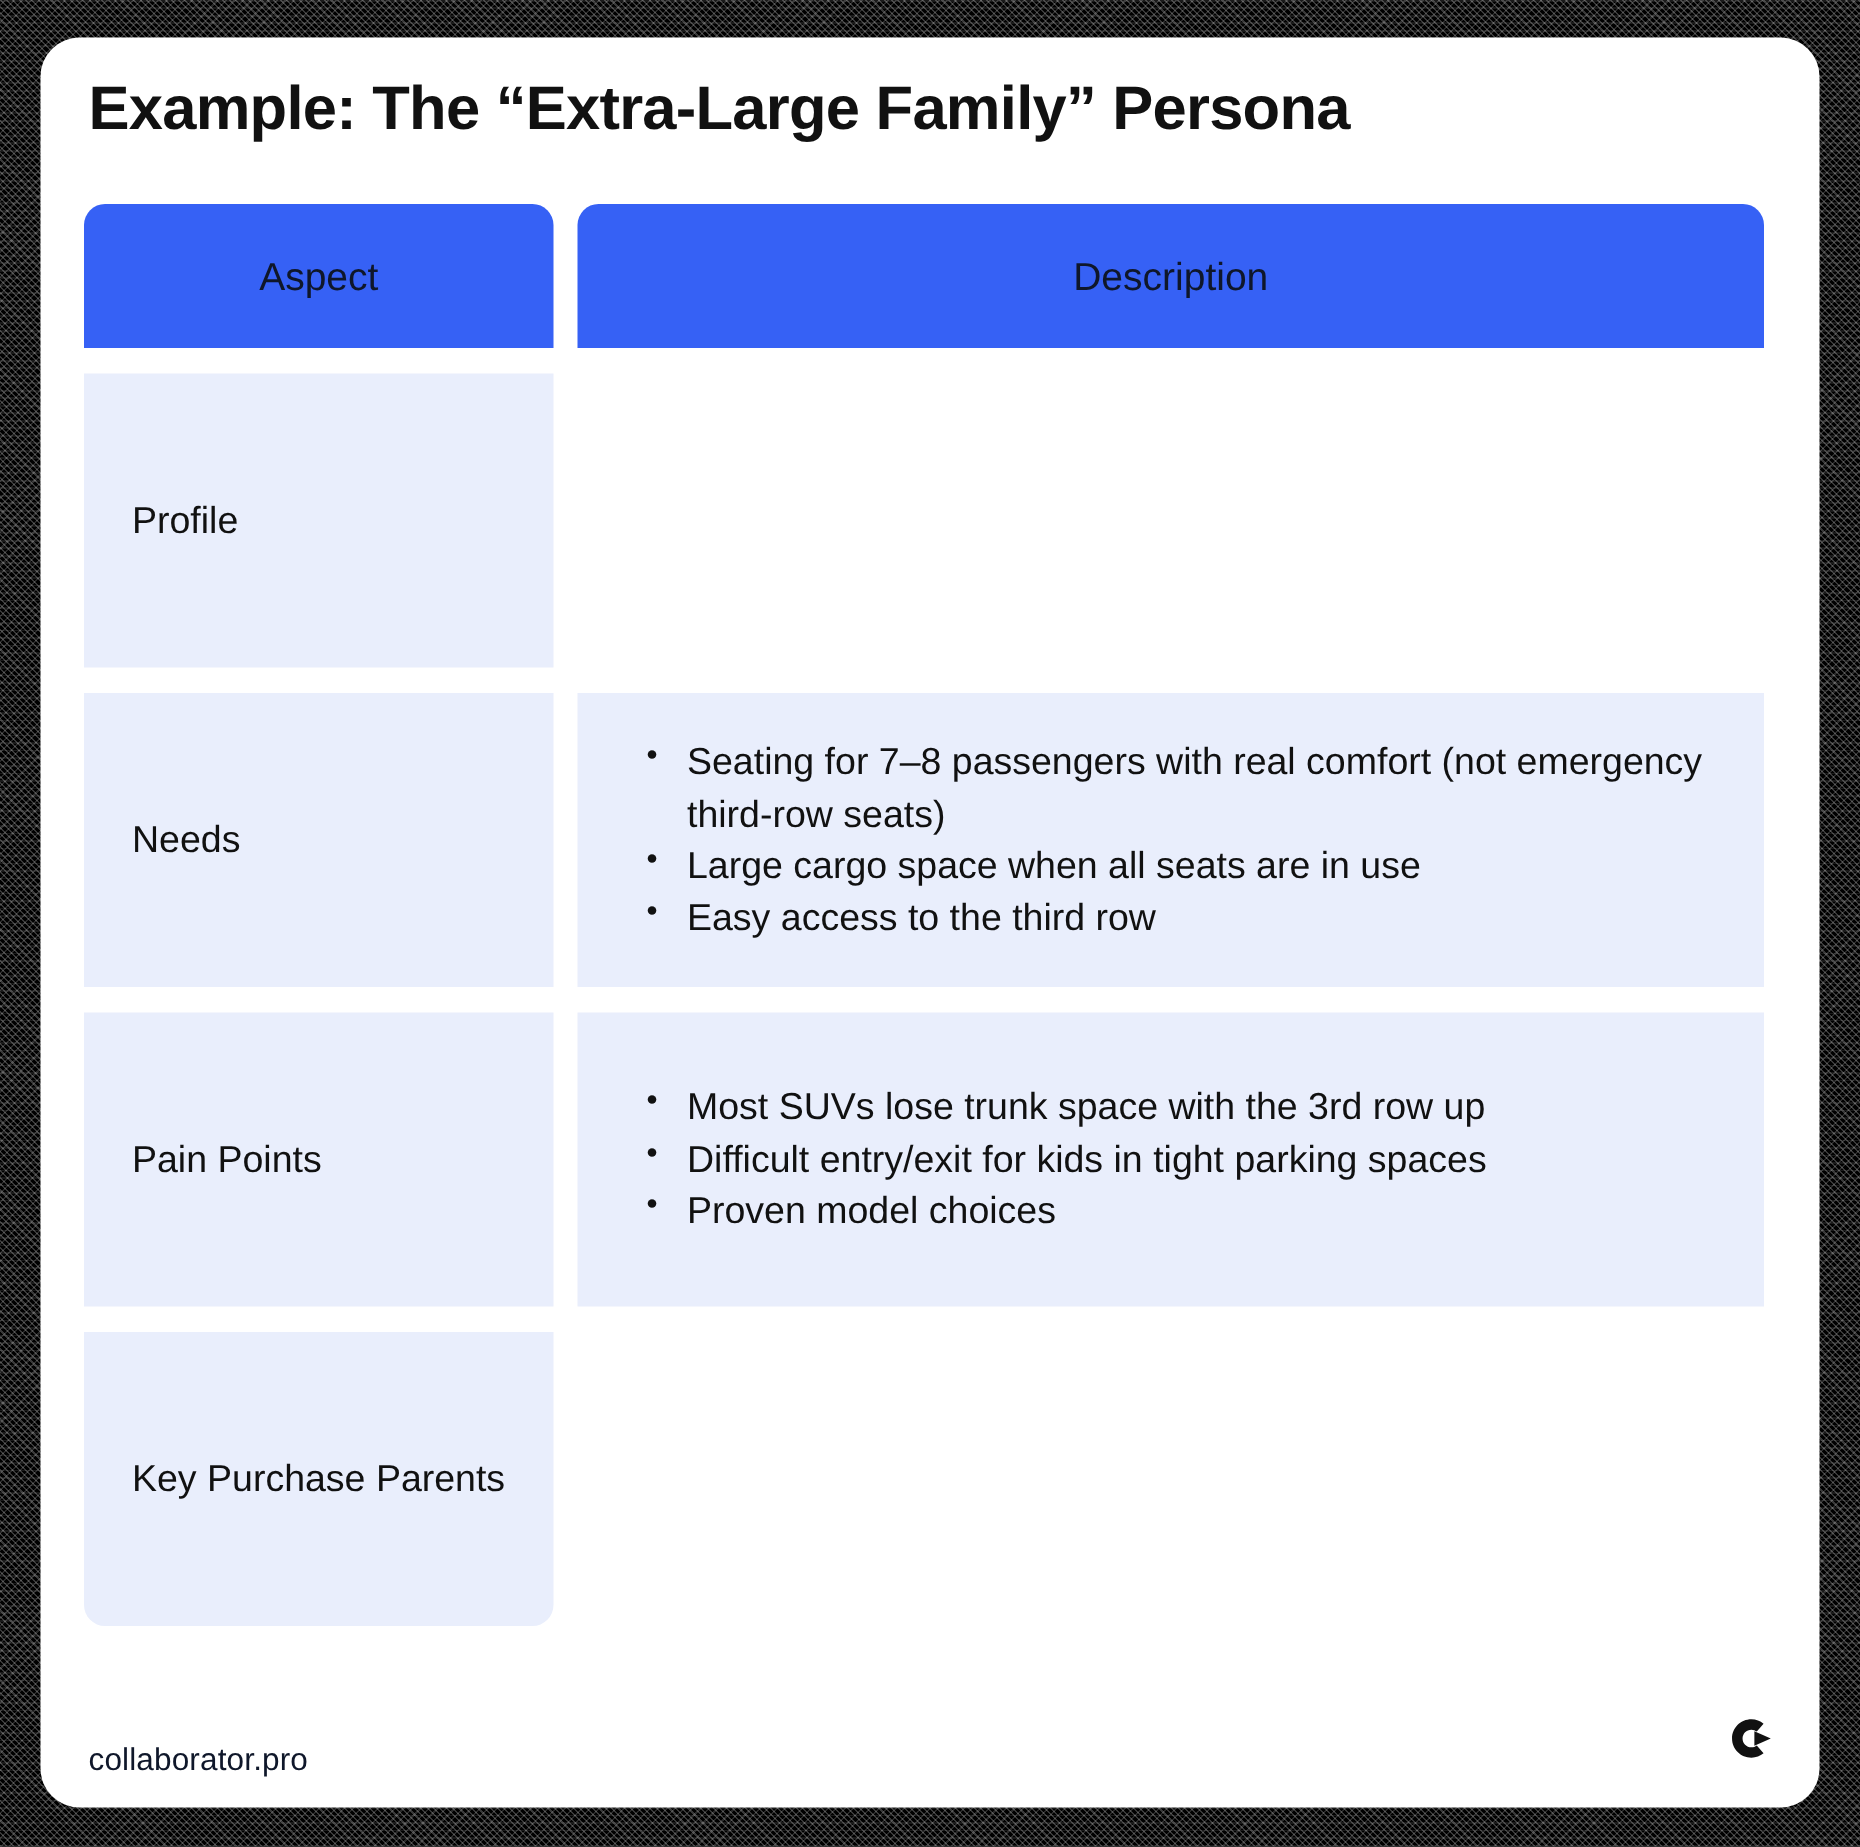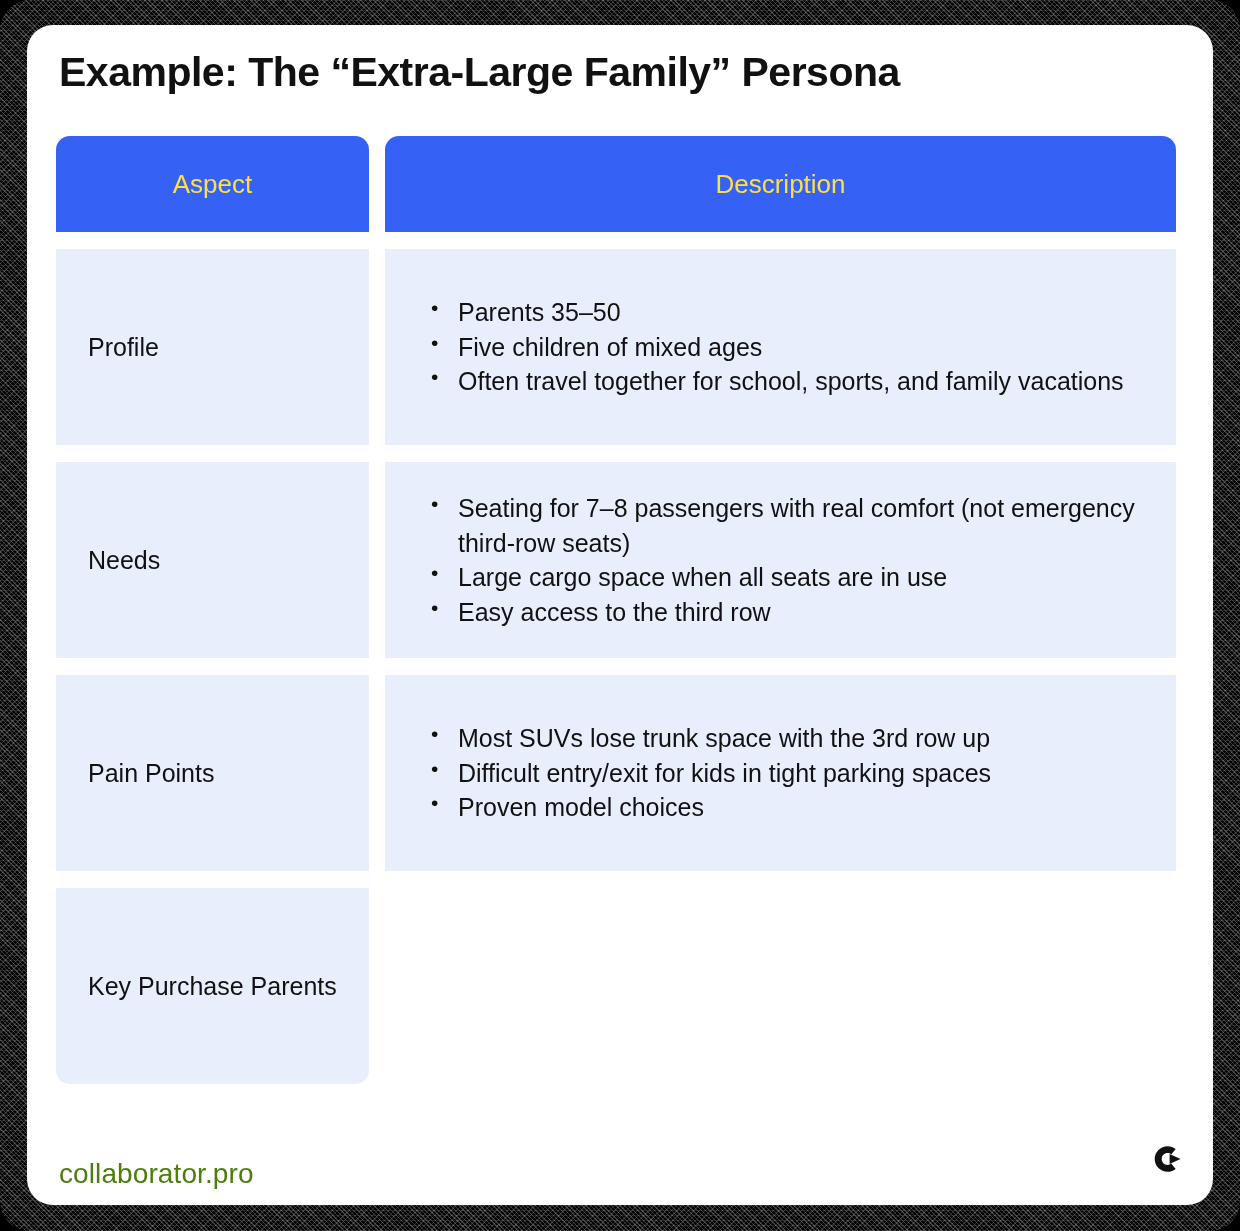--- a/index.html
+++ b/index.html
@@ -15,21 +15,20 @@
   
   #frame {
     position: relative;
     width: 1240px;
     height: 1231px;
     background-color: #000000;
     background-image:
       repeating-linear-gradient(45deg, rgba(255,255,255,.22) 0 1px, transparent 1px 3px),
       repeating-linear-gradient(-45deg, rgba(255,255,255,.16) 0 1px, transparent 1px 4px),
       repeating-linear-gradient(0deg, rgba(255,255,255,.10) 0 1px, transparent 1px 5px);
-    border-radius: 30px;
   }
 
   
   #card {
     position: absolute;
     left: 27px;
     top: 25px;
     width: 1186px;
     height: 1180px;
     background: #ffffff;
@@ -62,21 +61,21 @@
     margin-bottom: 17px;
   }
   .table-row:last-child { margin-bottom: 0; }
 
   .col-aspect { width: 313px; flex: 0 0 313px; }
   .col-desc   { flex: 1 1 auto; }
 
   
   .header-row .head-cell {
     background: #3661f5;
-    color: #fde047;
+    color: #0f172a;
     font-size: 26px;
     font-weight: 500;
     display: flex;
     align-items: center;
     justify-content: center;
     height: 96px;
   }
   .header-row .col-aspect .head-cell { border-radius: 14px 14px 0 0; }
   .header-row .col-desc   .head-cell { border-radius: 14px 14px 0 0; }
 
@@ -125,22 +124,22 @@
     position: absolute;
     left: 32px;
     right: 30px;
     bottom: 26px;
     height: 40px;
     display: flex;
     align-items: center;
     justify-content: space-between;
   }
   #footer-site {
-    font-size: 28px;
-    color: #4d7c0f;
+    font-size: 21px;
+    color: #0f172a;
     letter-spacing: .1px;
     margin-top: 30px;
   }
   #brand-logo { width: 34px; height: 34px; display: block; }
 </style>
 </head>
 <body>
 
 <div id="frame">
 
@@ -155,29 +154,20 @@
           <div class="head-cell">Aspect</div>
         </div>
         <div class="col-desc">
           <div class="head-cell">Description</div>
         </div>
       </div>
 
       <div class="table-row">
         <div class="col-aspect">
           <div class="cell aspect">Profile</div>
-        </div>
-        <div class="col-desc">
-          <div class="cell desc">
-            <ul class="bullets">
-              <li>Parents 35–50</li>
-              <li>Five children of mixed ages</li>
-              <li>Often travel together for school, sports, and family vacations</li>
-            </ul>
-          </div>
         </div>
       </div>
 
       <div class="table-row">
         <div class="col-aspect">
           <div class="cell aspect">Needs</div>
         </div>
         <div class="col-desc">
           <div class="cell desc">
             <ul class="bullets">

